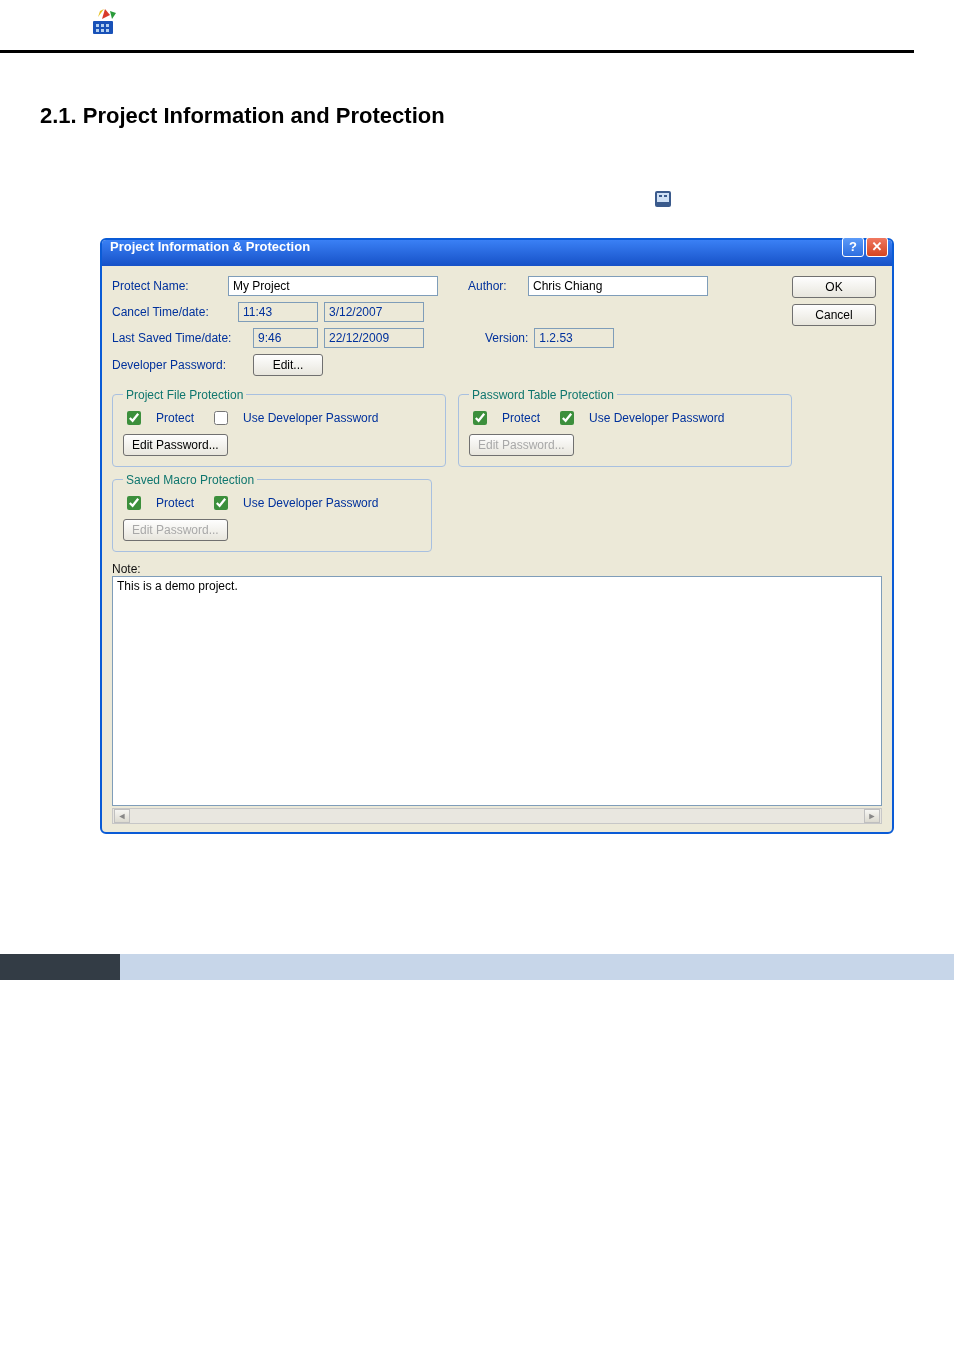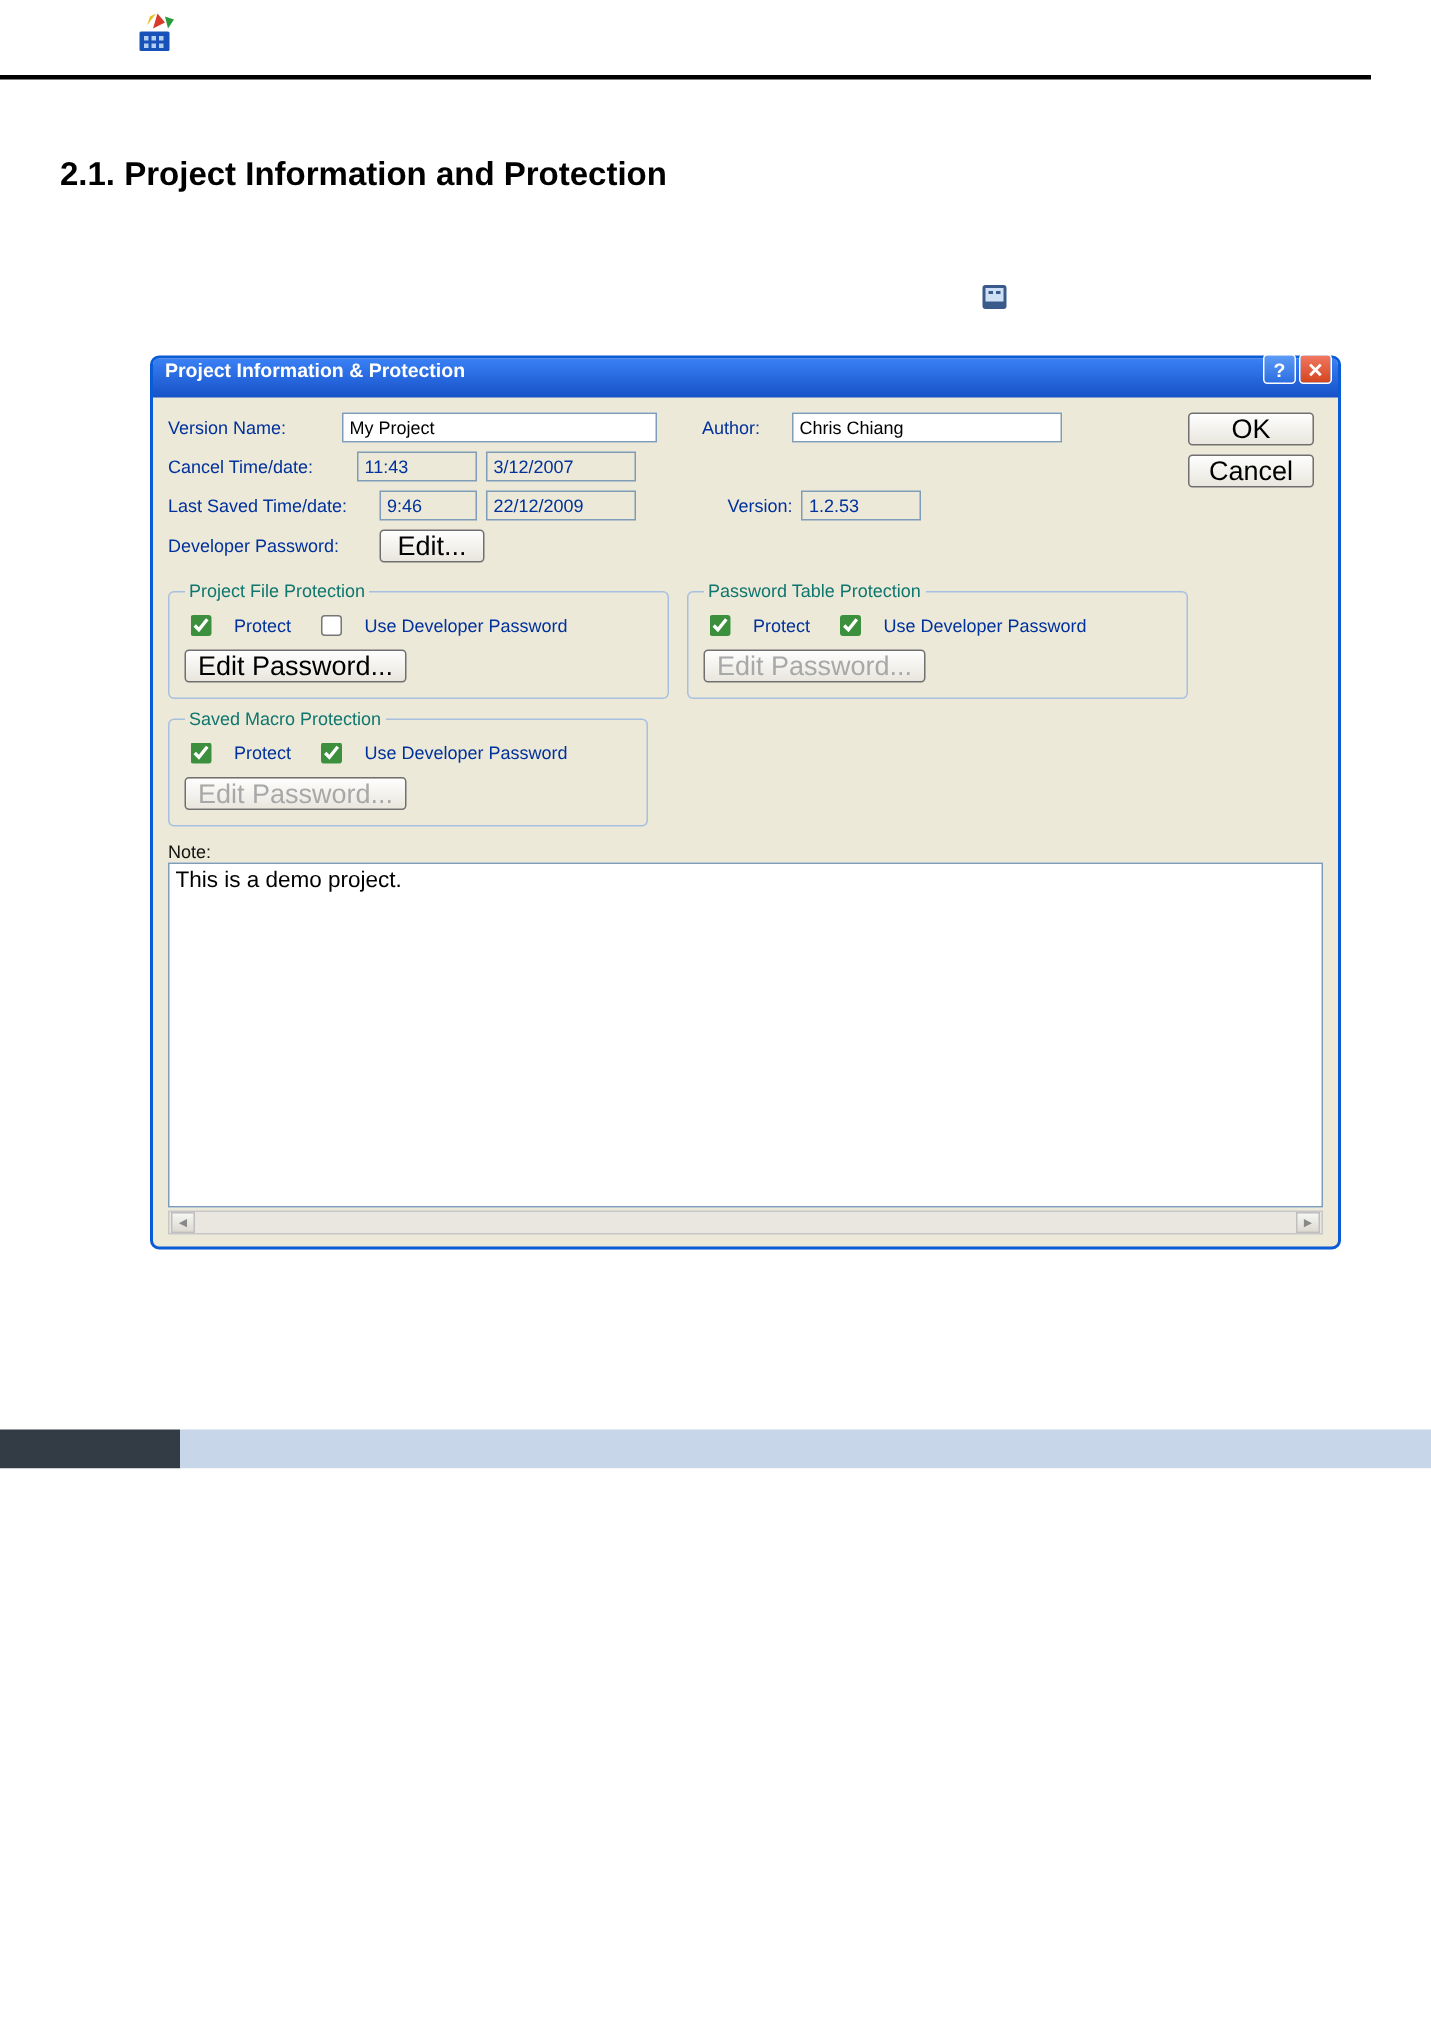--- a/index.html
+++ b/index.html
@@ -105,21 +105,21 @@
     font-size: 12px;
     color: #000;
   }
   .txtbox.ro { background: #ece9d8; color:#00319c; border-color:#7f9db9; }
   .win-btn {
     border: 1px solid #707070;
     background: linear-gradient(#fefefe,#e8e6dd);
     height: 22px;
     padding: 0 8px;
     font-family: Tahoma, sans-serif;
-    font-size: 18px;
+    font-size: 12px;
     border-radius: 3px;
     cursor: pointer;
   }
   .win-btn:disabled { color:#a8a8a8; }
   .btn-col .win-btn { width: 84px; margin-bottom: 6px; }
   fieldset {
     border: 1px solid #a8c0e0;
     border-radius: 4px;
     padding: 6px 10px 10px 10px;
     margin: 6px 0 0 0;
@@ -130,21 +130,21 @@
   .chk-row { display: flex; align-items: center; gap: 16px; margin-bottom: 6px; }
   .chk-row label { color: #00319c; display:flex; align-items:center; gap:12px; }
   input[type=checkbox] { width:14px; height:14px; accent-color:#3c8f3c; }
   .note-lbl { margin-top: 10px; color:#111; }
   .note-box-wrap { position: relative; }
   .note-box {
     width: 100%; height: 230px;
     border: 1px solid #7f9db9;
     background:#fff;
     font-family: Tahoma, sans-serif;
-    font-size: 15px;
+    font-size: 12px;
     padding: 2px 4px;
     resize: none;
   }
   .hscroll {
     height: 16px;
     border:1px solid #c7c7c7;
     background:#e9e7e0;
     margin-top:-1px;
     display:flex;
     justify-content:space-between;
@@ -216,21 +216,21 @@
     <div class="titlebar">
       <span class="titlebar-title">Project Information &amp; Protection</span>
       <div class="tb-btn tb-help">?</div>
       <div class="tb-btn tb-close">✕</div>
     </div>
     <div class="dlg-body">
       <div class="top-row">
         <div class="form-col">
 
           <div class="form-row">
-            <span class="lbl" style="width:110px">Version Name:</span>
+            <span class="lbl" style="width:110px">Protect Name:</span>
             <input class="txtbox" style="width: 210px;" value="My Project">
             <span class="lbl" style="margin-left:30px;width:54px">Author:</span>
             <input class="txtbox" style="width: 180px;" value="Chris Chiang">
           </div>
 
           <div class="form-row">
             <span class="lbl" style="width:120px">Cancel Time/date:</span>
             <input class="txtbox ro" readonly="" style="width: 80px;" value="11:43">
             <input class="txtbox ro" readonly="" style="width: 100px; margin-left: 6px;" value="3/12/2007">
           </div>

